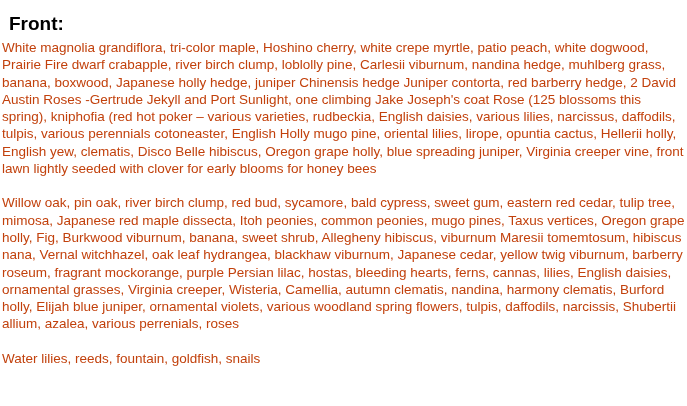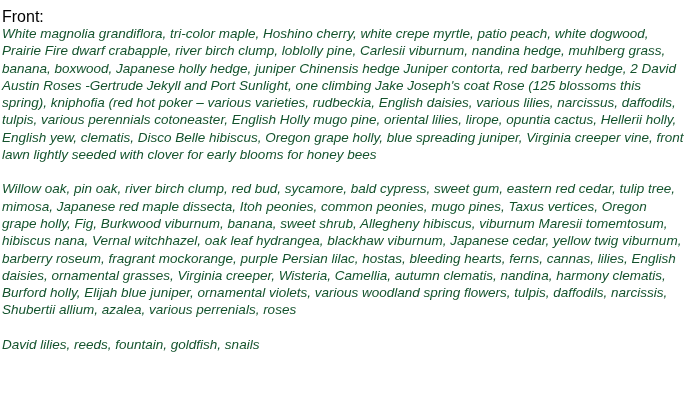--- a/index.html
+++ b/index.html
@@ -18,36 +18,35 @@
     box-sizing: border-box;
     width: 687px;
     height: 406px;
     padding: 8px 2px 0 2px;
     background: #ffffff;
   }
   .section {
     margin: 0 0 0 0;
   }
   .section-heading {
-    font-size: 16px;
-    font-weight: normal;
+    font-size: 19px;
+    font-weight: bold;
     line-height: 17px;
-    margin: 0;
+    margin: 7px;
     padding: 0;
     color: #000000;
   }
   .section-body {
     font-size: 13.5px;
     line-height: 17.3px;
     margin: 0;
     padding: 0;
-    color: #14532d;
+    color: #c2410c;
     text-align: left;
     word-spacing: 0px;
-    font-style: italic;
   }
   .gap {
     height: 17px;
   }
 </style>
 </head>
 <body>
 
 <div class="page">
 
@@ -58,16 +57,16 @@
 
   <div class="gap"></div>
 
   <div class="section">
     <div class="section-body">Willow oak, pin oak, river birch clump, red bud, sycamore, bald cypress, sweet gum, eastern red cedar, tulip tree, mimosa, Japanese red maple dissecta, Itoh peonies, common peonies, mugo pines, Taxus vertices, Oregon grape holly, Fig, Burkwood viburnum, banana, sweet shrub, Allegheny hibiscus, viburnum Maresii tomemtosum, hibiscus nana, Vernal witchhazel, oak leaf hydrangea, blackhaw viburnum, Japanese cedar, yellow twig viburnum, barberry roseum, fragrant mockorange, purple Persian lilac, hostas, bleeding hearts, ferns, cannas, lilies, English daisies, ornamental grasses, Virginia creeper, Wisteria, Camellia, autumn clematis, nandina, harmony clematis, Burford holly, Elijah blue juniper, ornamental violets, various woodland spring flowers, tulpis, daffodils, narcissis, Shubertii allium, azalea, various perrenials, roses</div>
   </div>
 
   <div class="gap"></div>
 
   <div class="section">
-    <div class="section-body">David lilies, reeds, fountain, goldfish, snails</div>
+    <div class="section-body">Water lilies, reeds, fountain, goldfish, snails</div>
   </div>
 
 </div>
 
 </body></html>

